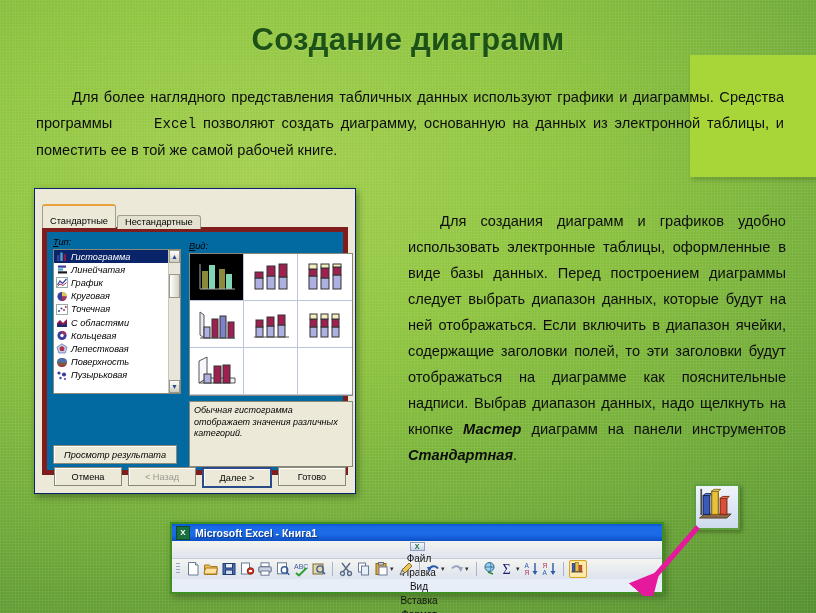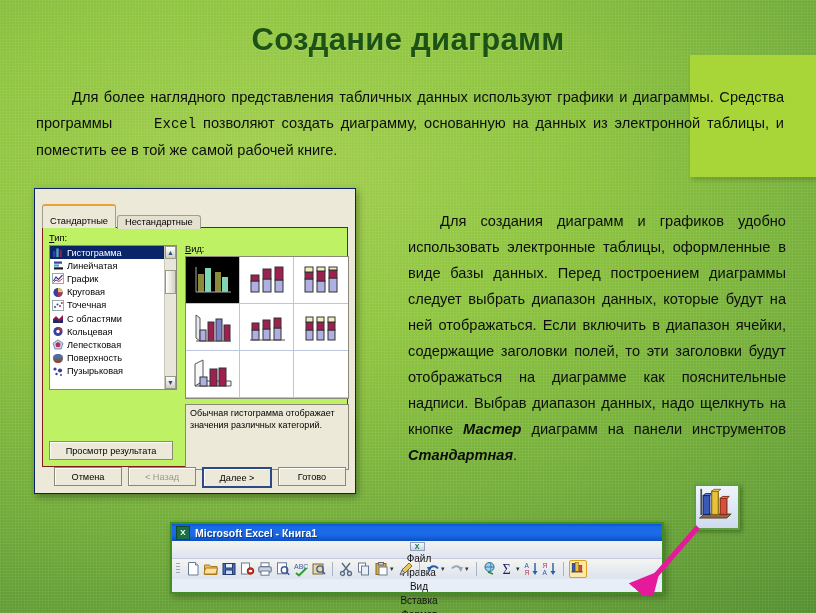--- a/index.html
+++ b/index.html
@@ -62,28 +62,28 @@
 
   .tabs{display:flex;align-items:flex-end;height:15px;position:relative;z-index:2;}
   .tab{
     padding:1px 7px 2px 7px;font-size:9.3px;background:#ece9d8;
     border:1px solid #a09e8c;border-bottom:none;border-radius:3px 3px 0 0;margin-right:1px;
   }
   .tab.active{background:#ece9d8;border-top:2px solid #e9a13b;position:relative;top:0px;padding-top:10px;font-weight:normal;}
   .tab.inactive{background:#e4e1d0;position:relative;top:1px;}
 
   .tab-panel{
-    border:1px solid #7f1d1d;background:#bef264;height:228px;position:relative;
-    margin-top:-1px;padding:5px 6px;
+    border:5px solid #7f1d1d;background:#0369a1;height:228px;position:relative;
+    margin-top:-1px;padding:5px 6px;font-style:italic;
   }
   .lbl{font-size:9.3px;margin-bottom:2px;}
   .u{text-decoration:underline;}
 
   .col-left{position:absolute;left:6px;top:5px;width:128px;}
-  .col-right{position:absolute;left:142px;top:16px;width:164px;}
+  .col-right{position:absolute;left:142px;top:9px;width:164px;}
 
   .listbox{
     border:1px solid #8a8878;background:#fff;height:143px;position:relative;overflow:hidden;
     display:flex;
   }
   .list-items{flex:1;}
   .li{display:flex;align-items:center;height:13.2px;padding-left:2px;font-size:9.2px;white-space:nowrap;}
   .li.sel{background:#0a246a;color:#fff;}
   .li .ico{width:12px;height:11px;margin-right:3px;flex:0 0 12px;}
   .scroll{width:11px;background:#e8e6da;border-left:1px solid #c8c6b8;display:flex;flex-direction:column;justify-content:space-between;}

